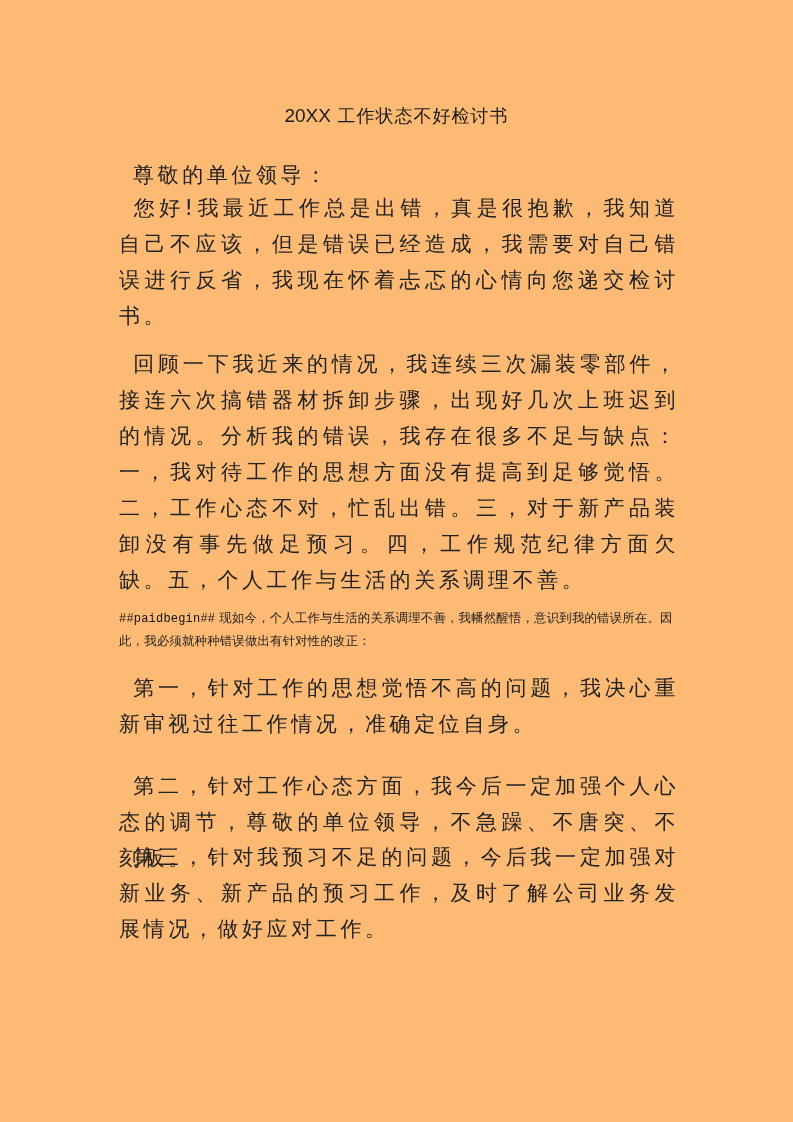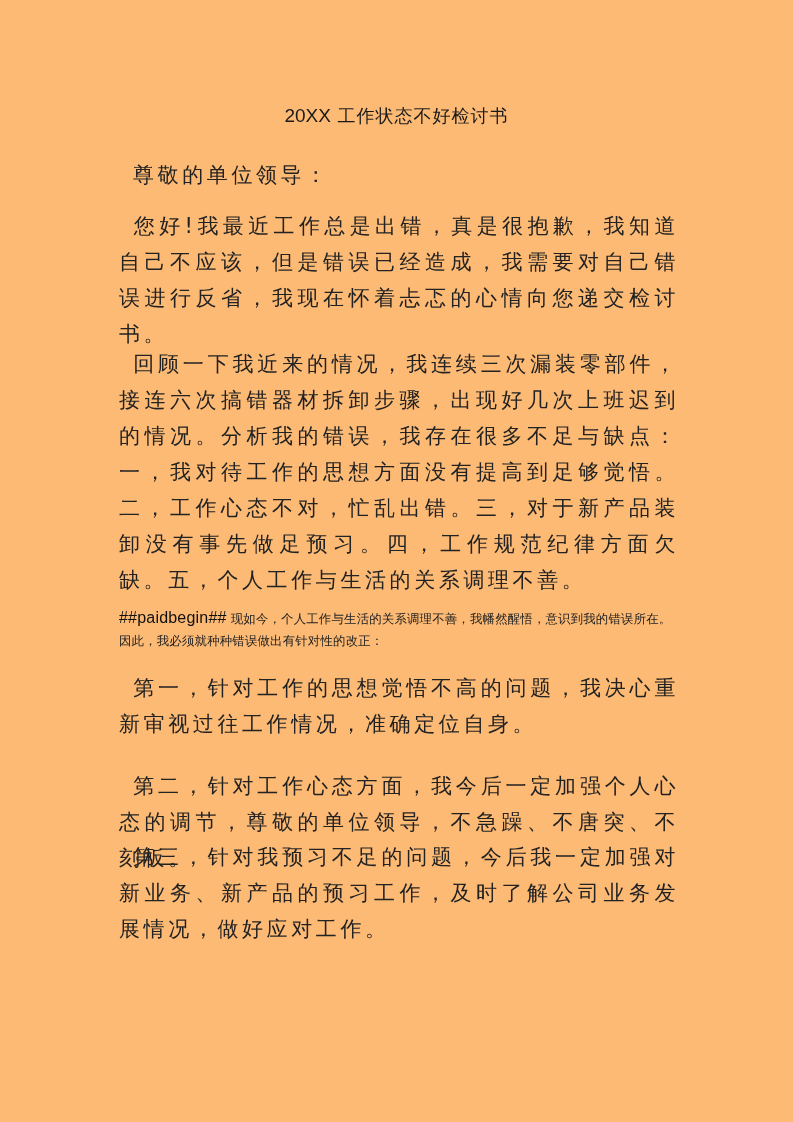--- a/index.html
+++ b/index.html
@@ -57,39 +57,39 @@
       position: absolute;
       left: 119px;
       width: 560px;
       font-size: 12.4px;
       line-height: 22px;
       letter-spacing: 0.2px;
       color: #222;
       margin: 0;
     }
     .small .marker {
-      font-family: Liberation Sans, sans-serif;
-      font-size: 16px;
+      font-family: Liberation Mono, monospace;
+      font-size: 12px;
       color: #111;
     }
   </style>
 </head>
 <body>
 
 <div class="page">
 
   <div class="title">
     <span class="num">20XX</span><span> 工作状态不好检讨书</span>
   </div>
 
   <p class="para" style="top:157px;">
     <span class="indent"></span><span>尊敬的单位领导：</span>
   </p>
 
-  <p class="para" style="top:208px;">
+  <p class="para" style="top:190px;">
     <span class="indent"></span><span>您好!我最近工作总是出错，真是很抱歉，我知道自己不应该，但是错误已经造成，我需要对自己错误进行反省，我现在怀着忐忑的心情向您递交检讨书。</span>
   </p>
 
   <p class="para" style="top:346px;">
     <span class="indent"></span><span>回顾一下我近来的情况，我连续三次漏装零部件，接连六次搞错器材拆卸步骤，出现好几次上班迟到的情况。分析我的错误，我存在很多不足与缺点：一，我对待工作的思想方面没有提高到足够觉悟。二，工作心态不对，忙乱出错。三，对于新产品装卸没有事先做足预习。四，工作规范纪律方面欠缺。五，个人工作与生活的关系调理不善。</span>
   </p>
 
   <p class="small" style="top:607px;">
     <span class="marker">##paidbegin##</span><span> 现如今，个人工作与生活的关系调理不善，我幡然醒悟，意识到我的错误所在。因此，我必须就种种错误做出有针对性的改正：</span>
   </p>

